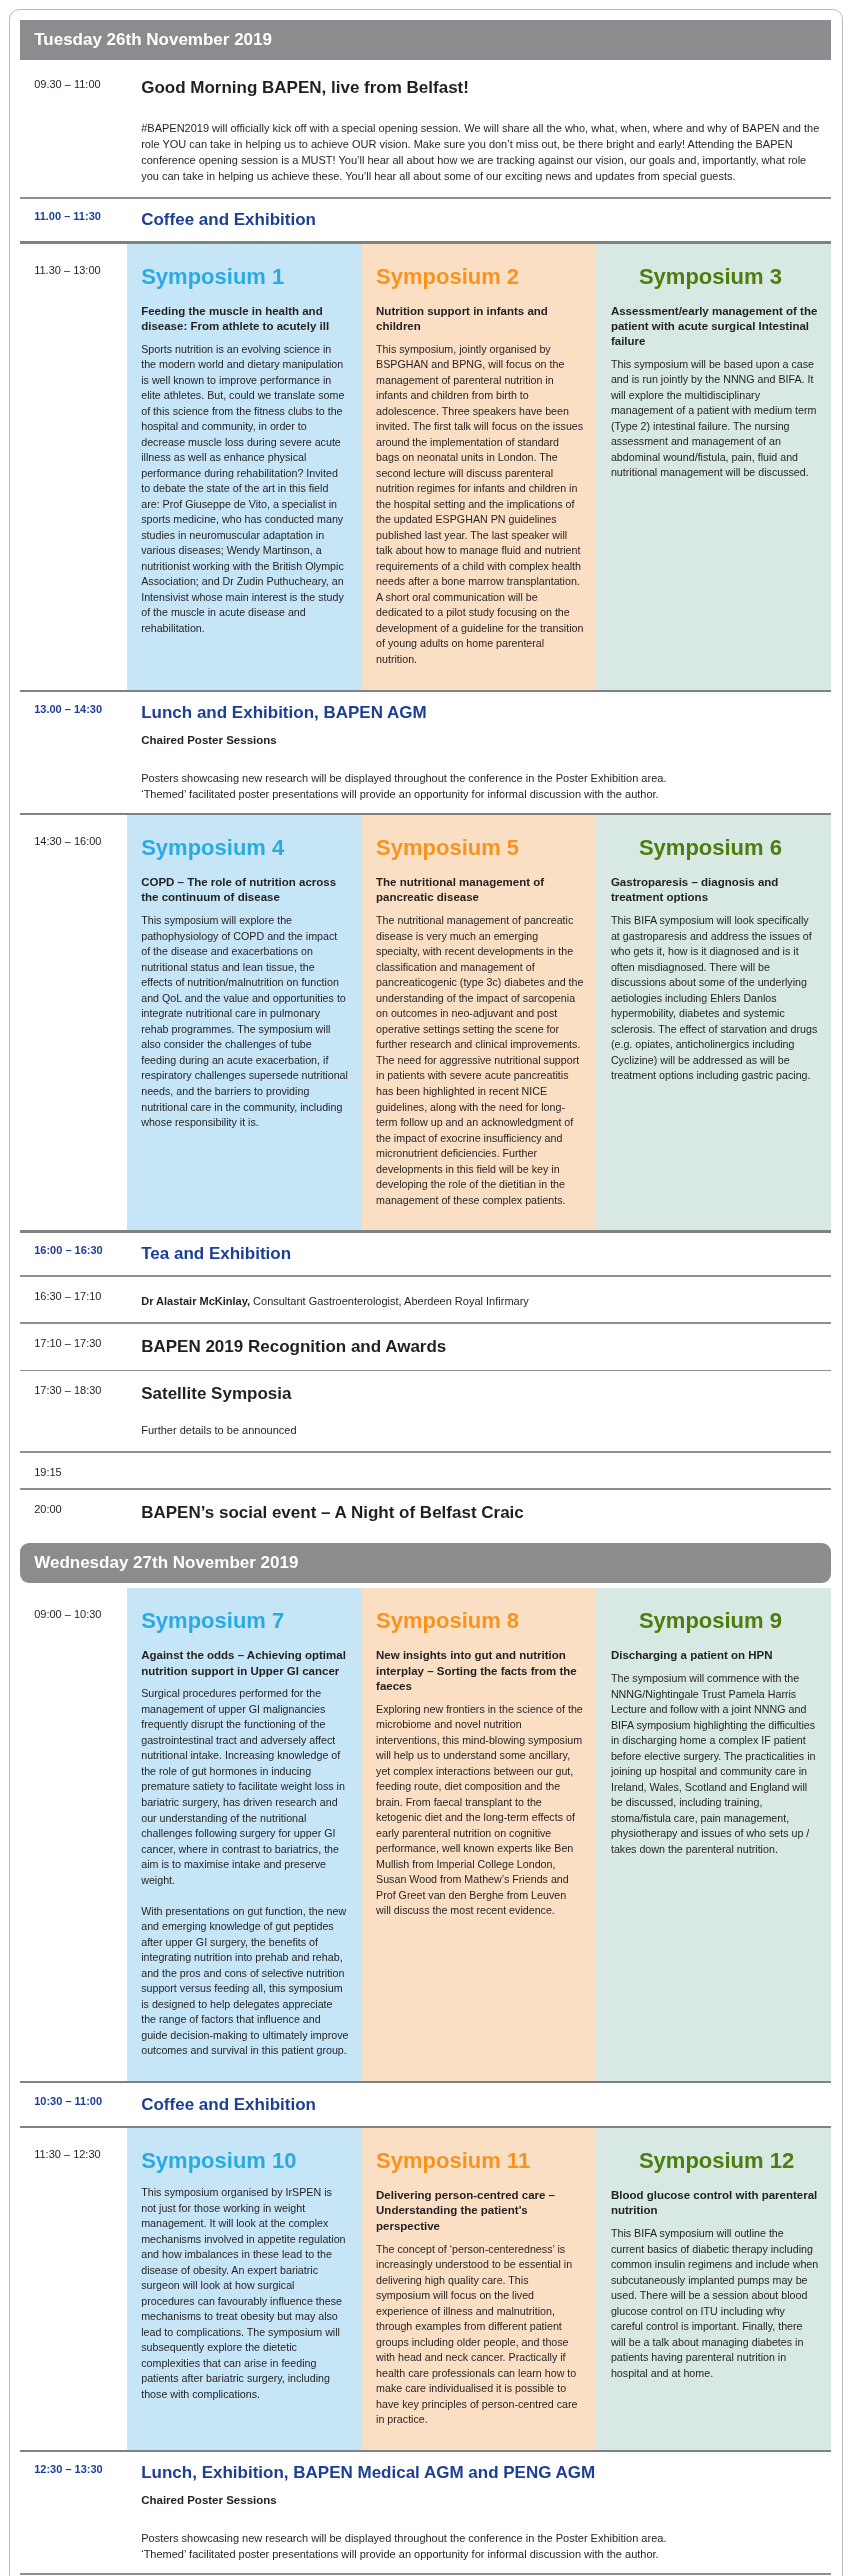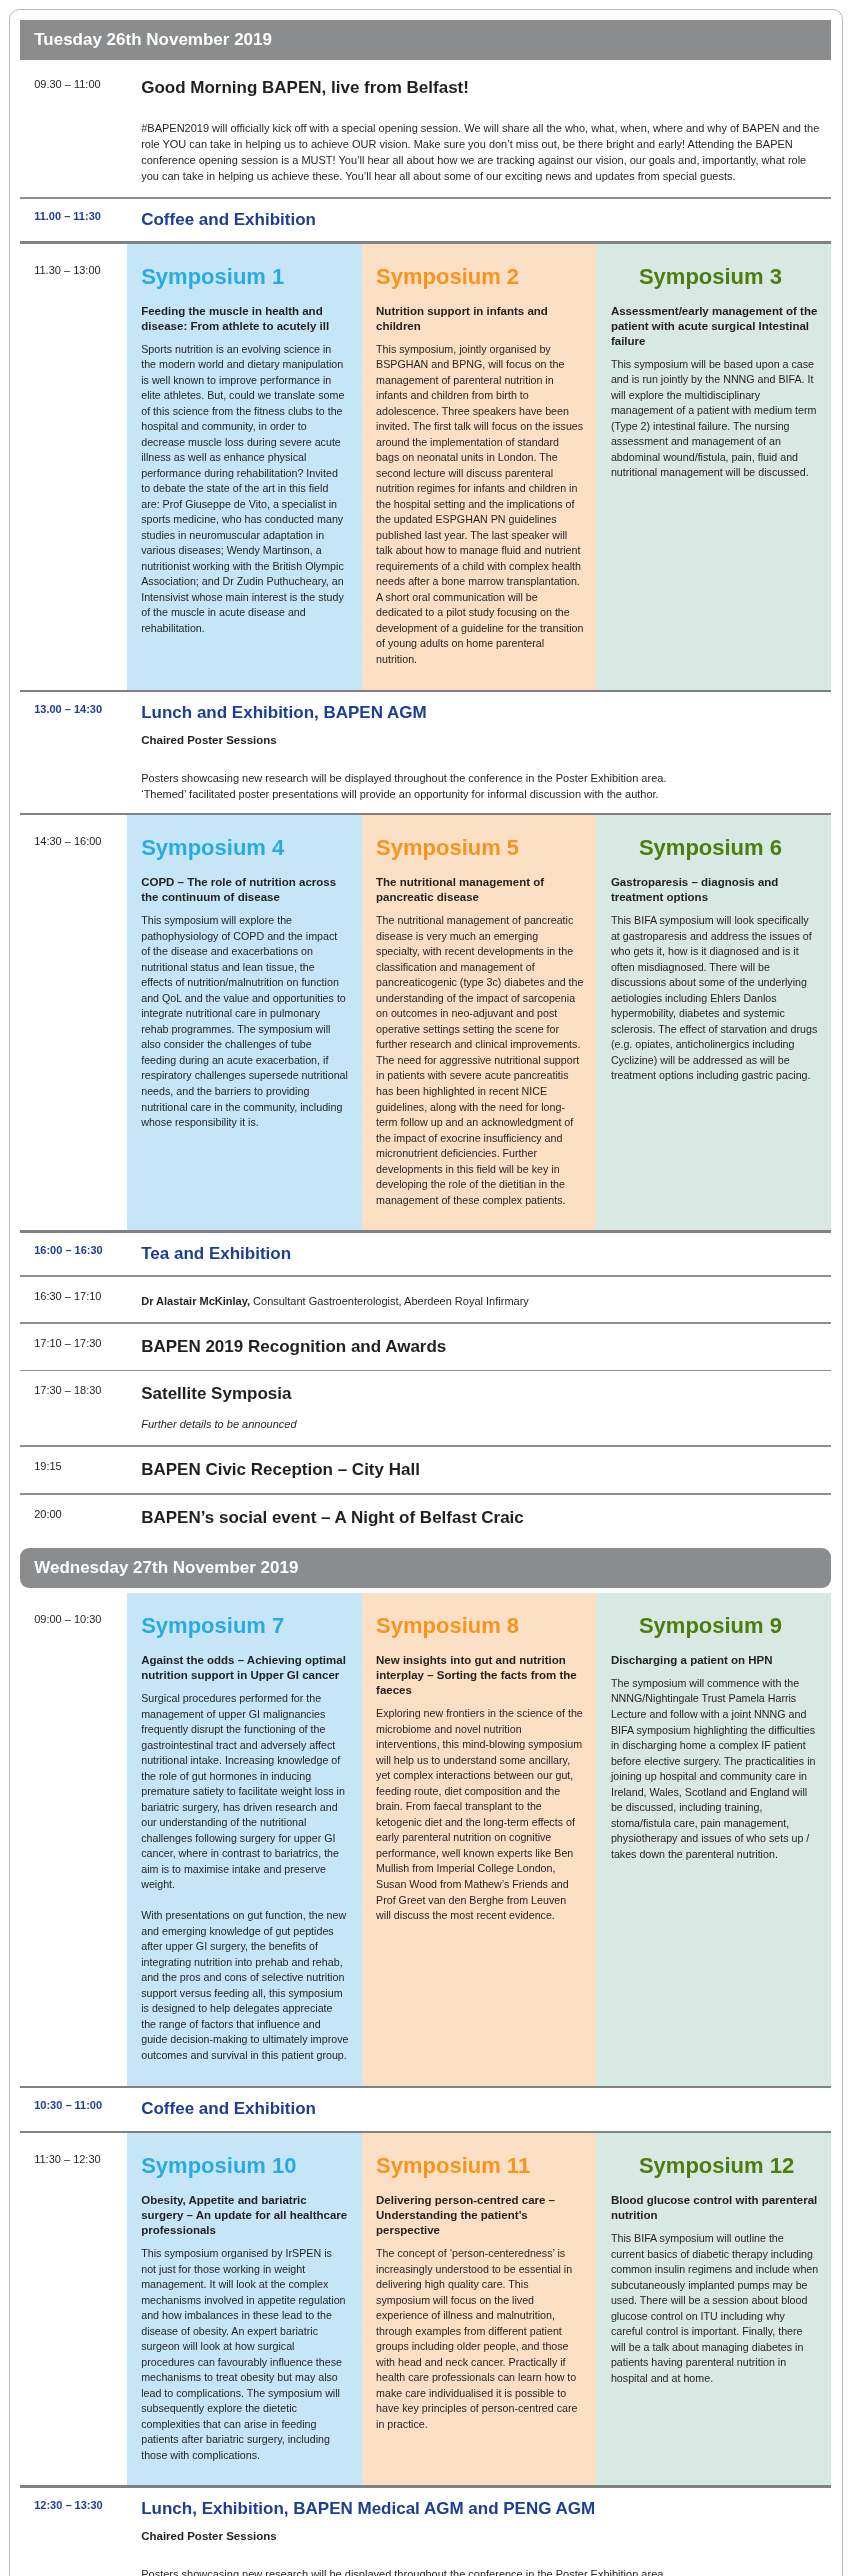--- a/index.html
+++ b/index.html
@@ -38,21 +38,21 @@
     padding:12px 8.5px 12px 14.5px;
     font-size:11px;
     line-height:1.45;
   }
   .content.cols { padding:0; display:flex; }
   .session-title { font-weight:bold; font-size:17px; line-height:1.3; }
   .session-body { margin-top:22px; white-space:pre-line; }
   .subtitle { font-weight:bold; font-size:11.5px; margin-top:7.7px; }
   .speaker { margin-top:5.1px; }
   .speaker b { font-weight:bold; }
-  .note { font-style:italic; margin-top:12px; }
+  .note { margin-top:18px; }
   .blue-row .time, .blue-row .session-title { color:#1c3e94; }
   .blue-row .time { font-weight:bold; }
   .blue-row .content { padding-top:10.2px; padding-bottom:10.2px; }
   .blue-row .time { padding-top:10.2px; }
 
   .divider { height:1.7px; background:#8d8f91; }
   .divider.thick { height:2.6px; background:#7f8183; }
 
   .symp-col {
     flex:0 0 33.333%;
@@ -191,23 +191,20 @@
     <div class="content">
       <div class="session-title">Satellite Symposia</div>
       <div class="note">Further details to be announced</div>
     </div>
   </div>
 
   <div class="divider"></div>
 
   <div class="row">
     <div class="time">19:15</div>
-    <div class="content">
-      <div class="session-title">BAPEN Civic Reception – City Hall</div>
-    </div>
   </div>
 
   <div class="divider"></div>
 
   <div class="row">
     <div class="time">20:00</div>
     <div class="content">
       <div class="session-title">BAPEN’s social event – A Night of Belfast Craic</div>
     </div>
   </div>
@@ -246,21 +243,20 @@
     </div>
   </div>
 
   <div class="divider thick"></div>
 
   <div class="row">
     <div class="time symp-time">11:30 – 12:30</div>
     <div class="content cols">
       <div class="symp-col c-blue">
         <div class="symp-heading h-blue">Symposium 10</div>
-        <div class="symp-title">Obesity, Appetite and bariatric surgery – An update for all healthcare professionals</div>
         <div class="symp-body">This symposium organised by IrSPEN is not just for those working in weight management. It will look at the complex mechanisms involved in appetite regulation and how imbalances in these lead to the disease of obesity. An expert bariatric surgeon will look at how surgical procedures can favourably influence these mechanisms to treat obesity but may also lead to complications. The symposium will subsequently explore the dietetic complexities that can arise in feeding patients after bariatric surgery, including those with complications.</div>
       </div>
       <div class="symp-col c-peach">
         <div class="symp-heading h-orange">Symposium 11</div>
         <div class="symp-title">Delivering person-centred care – Understanding the patient’s perspective</div>
         <div class="symp-body">The concept of ‘person-centeredness’ is increasingly understood to be essential in delivering high quality care. This symposium will focus on the lived experience of illness and malnutrition, through examples from different patient groups including older people, and those with head and neck cancer. Practically if health care professionals can learn how to make care individualised it is possible to have key principles of person-centred care in practice.</div>
       </div>
       <div class="symp-col c-mint">
         <div class="symp-heading h-green">Symposium 12</div>
         <div class="symp-title">Blood glucose control with parenteral nutrition</div>

